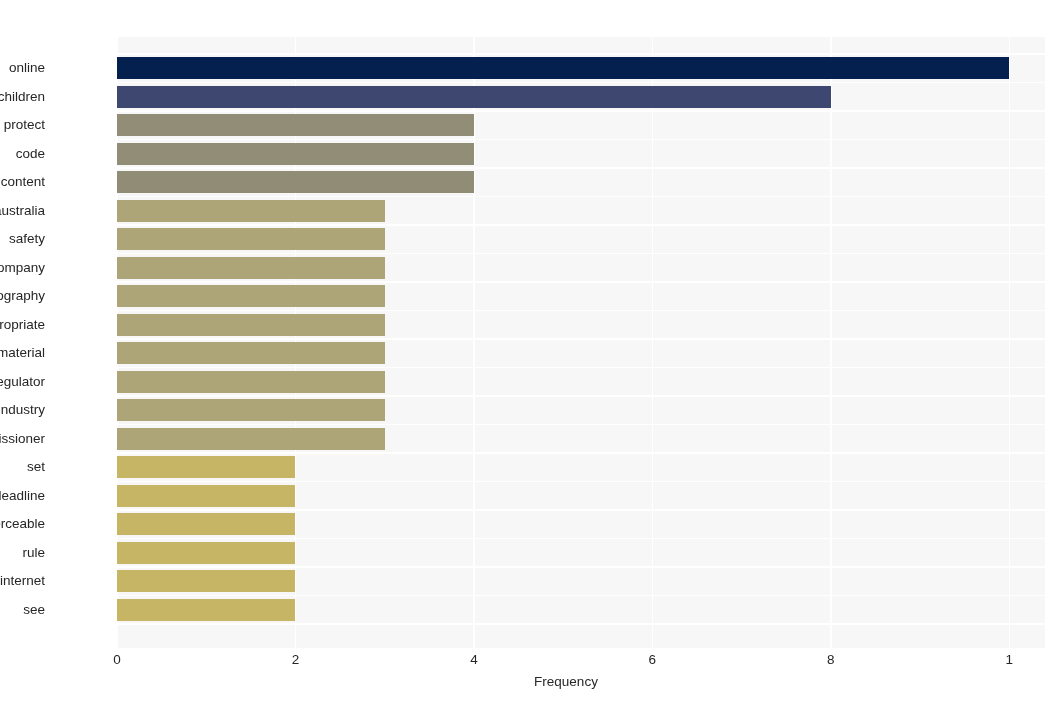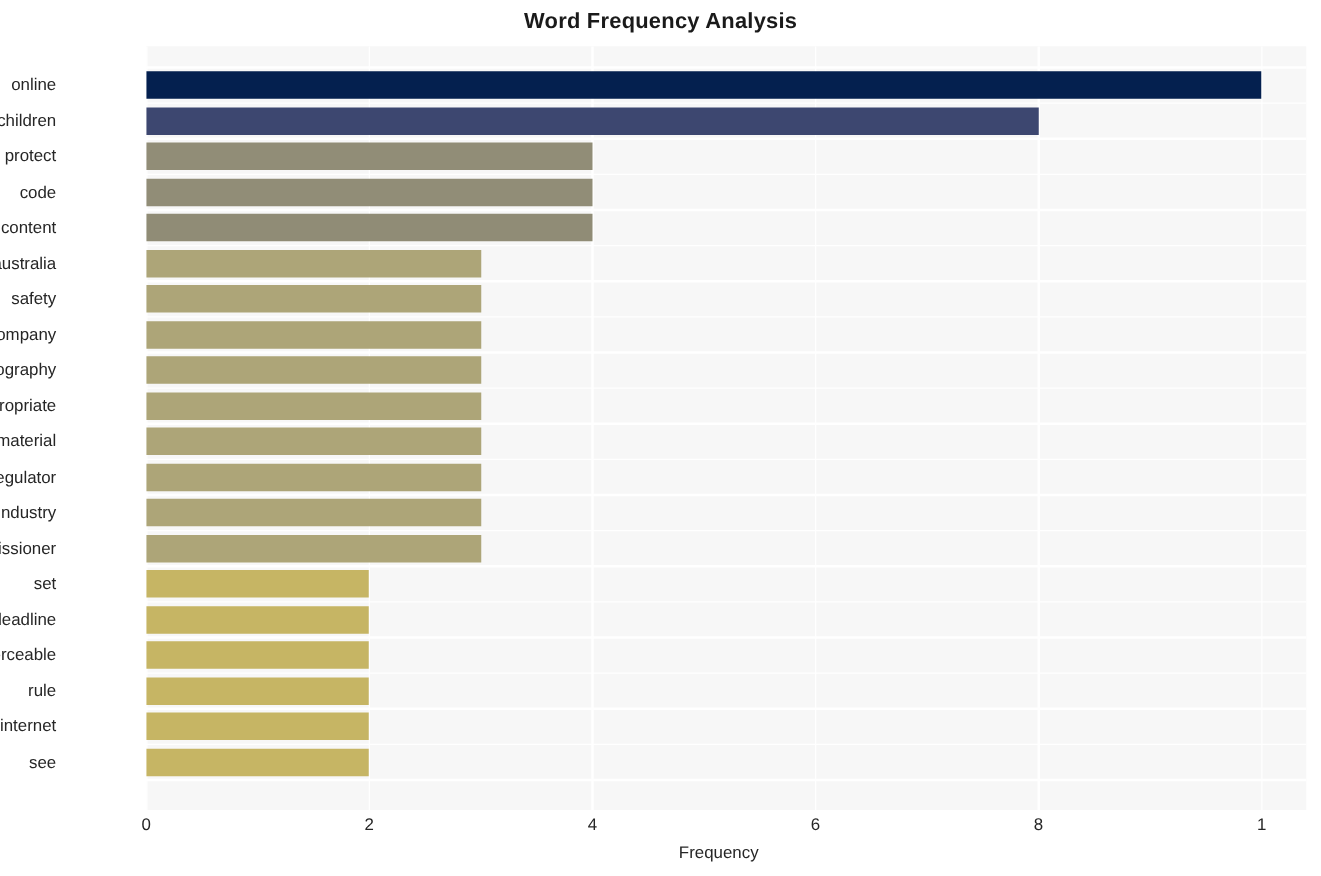--- a/index.html
+++ b/index.html
@@ -72,34 +72,33 @@
   .xtick-label {
     position: absolute;
     top: 652px;
     width: 60px;
     text-align: center;
     font-size: 13.5px;
     color: #262626;
   }
   #xaxis-label {
     position: absolute;
-    left: 111px;
+    left: 102px;
     top: 674px;
     width: 928px;
     text-align: center;
     font-size: 13.5px;
     color: #262626;
   }
 </style>
 </head>
 <body>
 
 <div id="figure">
 
-  <div id="chart-title">Word Frequency Analysis</div>
 
   <div id="plot-area">
     <div id="gridlines-vertical">
         <div class="gridline-v" style="left: -0.75px;"></div>
         <div class="gridline-v" style="left: 177.712px;"></div>
         <div class="gridline-v" style="left: 356.173px;"></div>
         <div class="gridline-v" style="left: 534.635px;"></div>
         <div class="gridline-v" style="left: 713.096px;"></div>
         <div class="gridline-v" style="left: 891.558px;"></div>
       </div>

